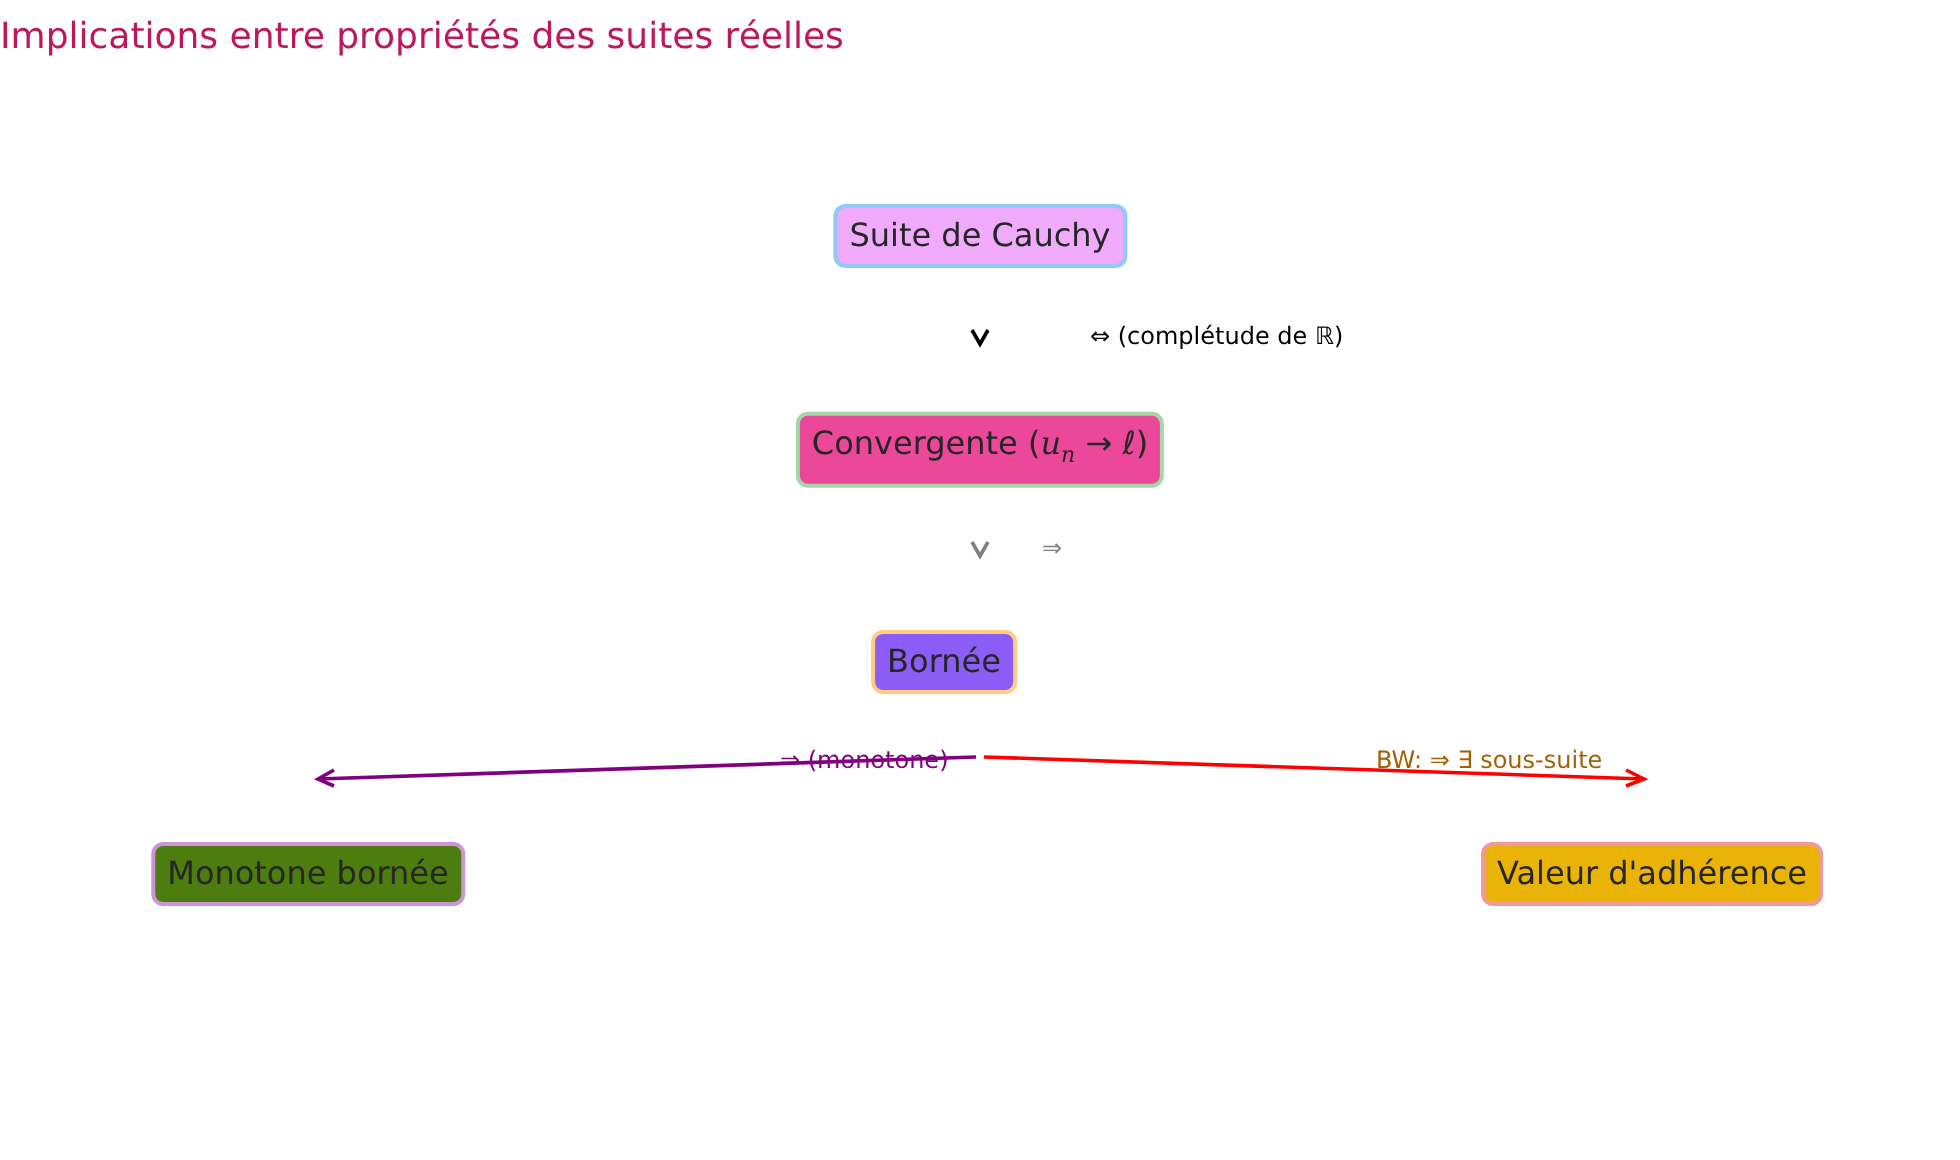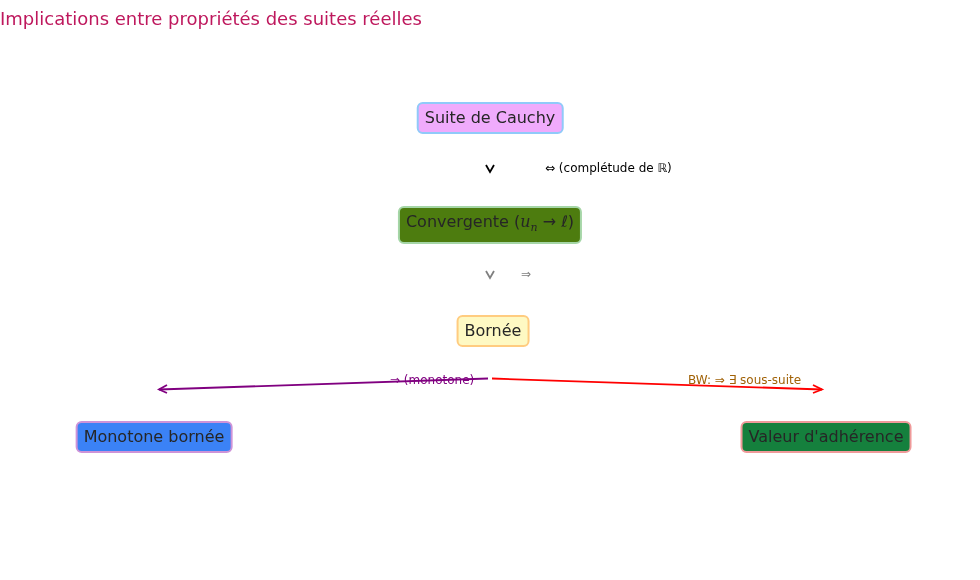--- a/index.html
+++ b/index.html
@@ -4,24 +4,24 @@
 <style>
   html, body { margin: 0; padding: 0; background: #ffffff; }
   body { width: 980px; height: 580px; position: relative; overflow: hidden;
          font-family: "DejaVu Sans", sans-serif; color: #262626; }
   .title { position: absolute; top: 8px; left: 0; width: 980px; 
            font-size: 18px; color: #be185d; }
   .node { position: absolute; font-size: 16px; padding: 4px 6px; border-radius: 6px;
           border: 2px solid; white-space: nowrap; transform: translate(-50%, -50%);
           color: #262626; line-height: 20px; }
   .n-cauchy { left: 490px; top: 118px; background: #f0abfc; border-color: #90caf9; }
-  .n-conv   { left: 490px; top: 225px; background: #4d7c0f; border-color: #a5d6a7; }
-  .n-born   { left: 493px; top: 331px; background: #fef9c3; border-color: #ffcc80; }
-  .n-mono   { left: 154px; top: 437px; background: #3b82f6; border-color: #ce93d8; }
-  .n-val    { left: 826px; top: 437px; background: #15803d; border-color: #ef9a9a; }
+  .n-conv   { left: 490px; top: 225px; background: #ec4899; border-color: #a5d6a7; }
+  .n-born   { left: 472px; top: 331px; background: #8b5cf6; border-color: #ffcc80; }
+  .n-mono   { left: 154px; top: 437px; background: #4d7c0f; border-color: #ce93d8; }
+  .n-val    { left: 826px; top: 437px; background: #eab308; border-color: #ef9a9a; }
   .lbl { position: absolute; font-size: 12px; white-space: nowrap; }
   .l1 { left: 521px; top: 161px; color: #000000; margin-left: 24px; }
   .l2 { left: 521px; top: 267px; color: #808080; }
   .l3 { left: 354px; top: 373px; color: #800080; margin-left: 36px; }
   .l4 { left: 688px; top: 373px; color: #a16207; }
   svg.edges { position: absolute; left: 0; top: 0; }
   i.u { font-family: "DejaVu Serif", serif; }
 </style>
 </head>
 <body>

